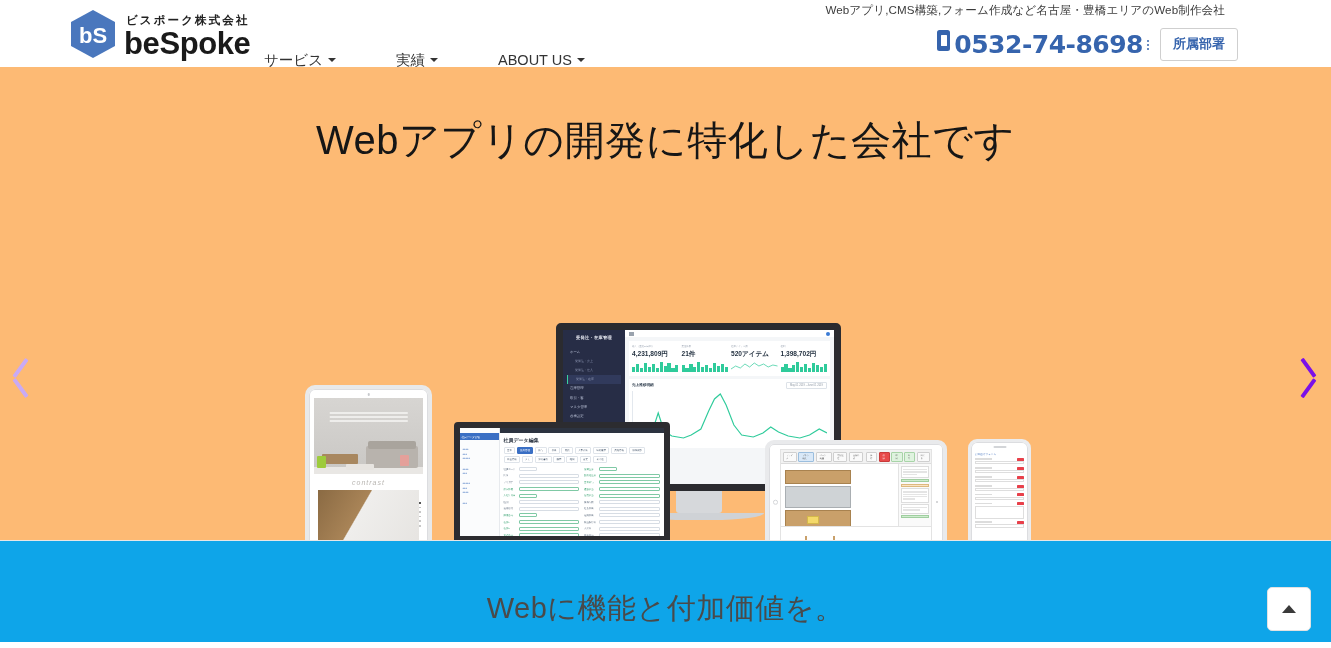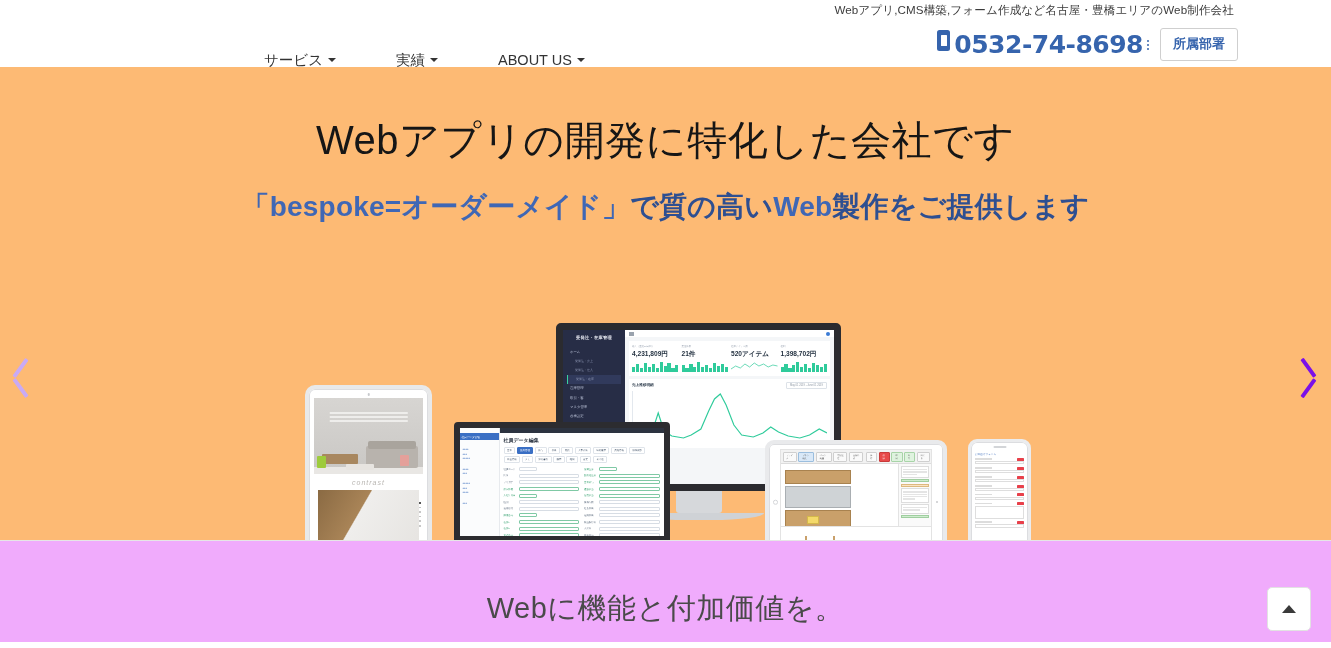--- a/index.html
+++ b/index.html
@@ -57,21 +57,21 @@
   .nav-item:last-child { margin-right: 0; padding-right: 0; margin-top: 47px; }
   .caret {
     width: 0; height: 0;
     border-left: 4px solid transparent;
     border-right: 4px solid transparent;
     border-top: 4px solid #333;
     display: inline-block;
   }
 
   .tagline {
-    position: absolute; right: 97px; top: 3px;
+    position: absolute; right: 106px; top: 3px;
     font-size: 11.6px; color: #3b3b3b;
     white-space: nowrap;
     letter-spacing: 0.1px;
   }
 
   .contact-row {
     position: absolute; right: 93px; top: 28px;
     display: flex; align-items: center; gap: 0;
   }
   .phone {
@@ -304,21 +304,21 @@
   .pfr{margin-bottom:2.6px;position:relative;}
   .pfr .lb{height:1.6px;background:#dcdcdc;width:34%;margin-bottom:1.2px;}
   .pfr .in{height:3.6px;border:0.4px solid #dedede;background:#fff;}
   .pfr .in.tall{height:13px;}
   .pfr .badge{position:absolute;right:0;top:-0.4px;width:7px;height:3px;background:#e8404a;border-radius:0.6px;}
 
   
   .lower {
     position: relative;
     height: 102px;
-    background: #f0abfc;
+    background: #0ea5e9;
     border-top: 1px solid #e6e6e6;
   }
   .lower h2 {
     text-align: center; margin-top: 48px;
     font-size: 29px; font-weight: 400; color: #4a4a4a;
     letter-spacing: 0.5px;
   }
 
   .totop {
     position: absolute; right: 20px; bottom: 11px;
@@ -335,20 +335,32 @@
   }
 </style>
 </head>
 <body>
 
 <div class="page">
 
   <header class="header">
     <div class="header-inner">
 
+      <div class="logo-wrap">
+        <div class="logo-hex">
+          <svg width="46" height="50" viewBox="0 0 46 50">
+            <polygon points="23,1 45,13 45,37 23,49 1,37 1,13" fill="#4a77bd"></polygon>
+            <text x="23" y="34" font-family="Liberation Sans, sans-serif" font-size="22" font-weight="600" fill="#ffffff" text-anchor="middle">bS</text>
+          </svg>
+        </div>
+        <div class="logo-text">
+          <span class="logo-kana">ビスポーク株式会社</span>
+          <span class="logo-name">beSpoke</span>
+        </div>
+      </div>
 
       <nav class="nav">
         <div class="nav-item">
           <span>サービス</span>
           <span class="caret"></span>
         </div>
         <div class="nav-item">
           <span>実績</span>
           <span class="caret"></span>
         </div>
@@ -377,23 +389,20 @@
       </div>
 
     </div>
     <div class="blue-bar"></div>
   </header>
 
   <section class="hero">
 
     <h1 class="hero-title">Webアプリの開発に特化した会社です</h1>
 
-    <div class="hero-sub">
-      <span>「bespoke=オーダーメイド」</span><span class="dk">で質の高い</span><span>Web</span><span class="dk">製作をご提供します</span>
-    </div>
 
     <div class="arrow left">
       <span class="chev chev-l"></span>
     </div>
     <div class="arrow right">
       <span class="chev chev-r"></span>
     </div>
 
     <div class="devices">
 

